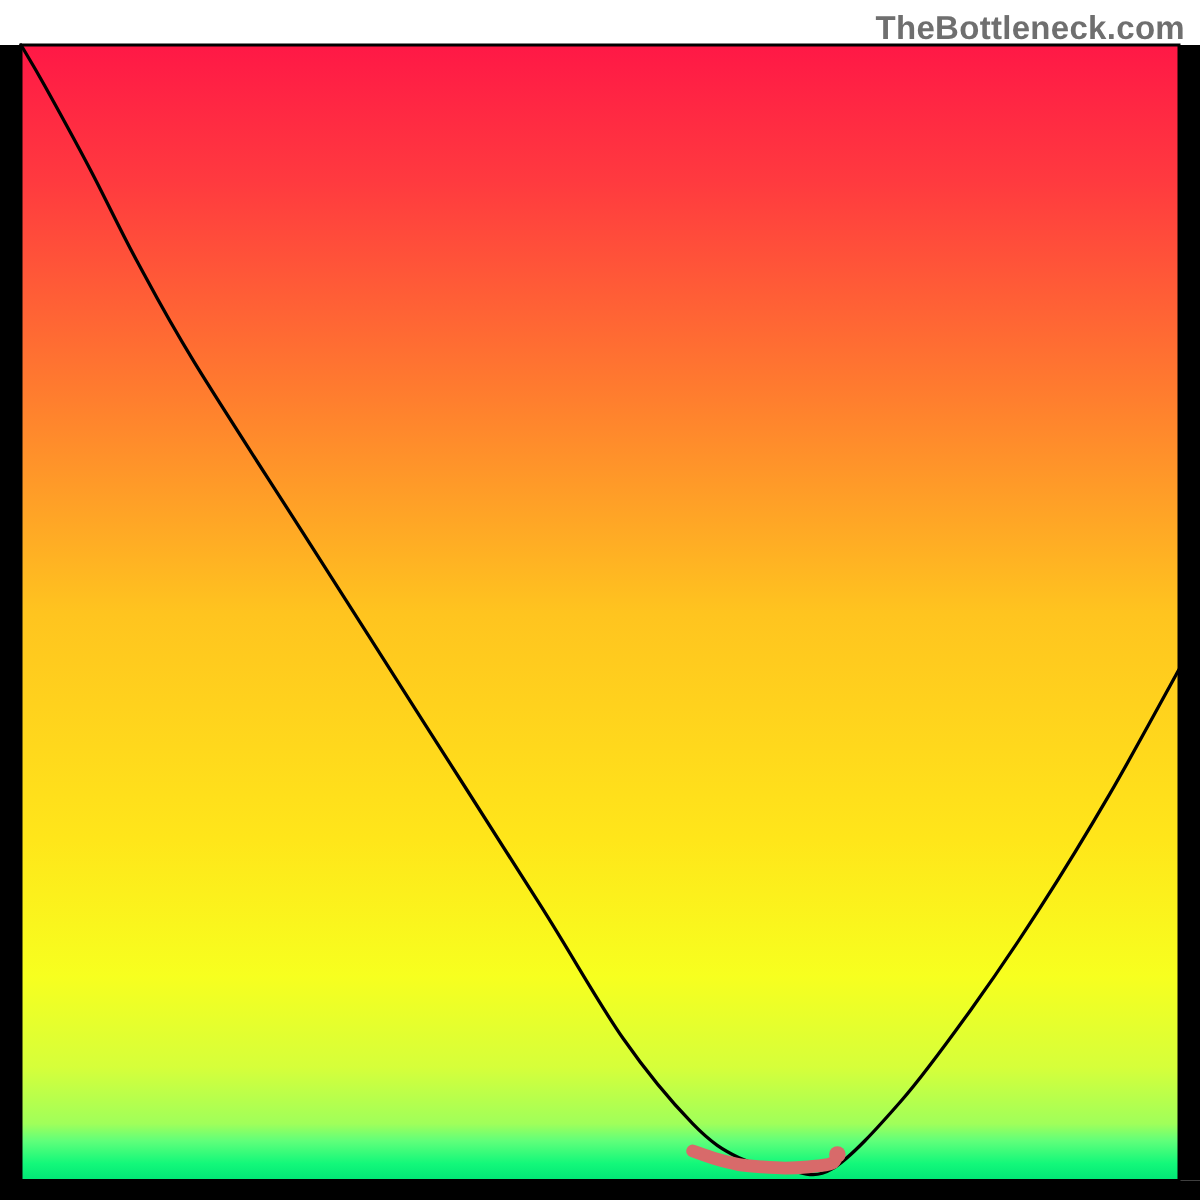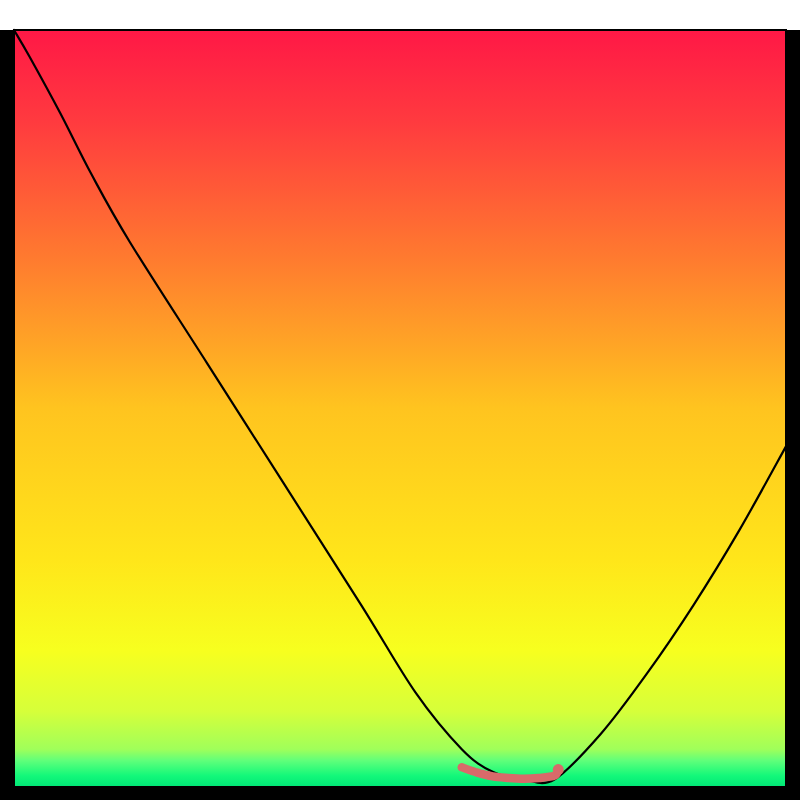--- a/index.html
+++ b/index.html
@@ -31,20 +31,21 @@
     top: 0;
     left: 0;
     width: 800px;
     height: 800px;
   }
 </style>
 </head>
 <body>
 
 <div class="container">
+  <div class="watermark">TheBottleneck.com</div>
   <svg id="chart-svg" viewBox="0 0 800 800">
     <defs>
       <linearGradient id="bg-grad" x1="0" y1="0" x2="0" y2="1">
           <stop offset="0%" stop-color="#ff1846"></stop>
           <stop offset="12%" stop-color="#ff3a3f"></stop>
           <stop offset="30%" stop-color="#ff7a2f"></stop>
           <stop offset="50%" stop-color="#ffc41f"></stop>
           <stop offset="70%" stop-color="#ffe61a"></stop>
           <stop offset="82%" stop-color="#f7ff1f"></stop>
           <stop offset="90%" stop-color="#d6ff3a"></stop>

